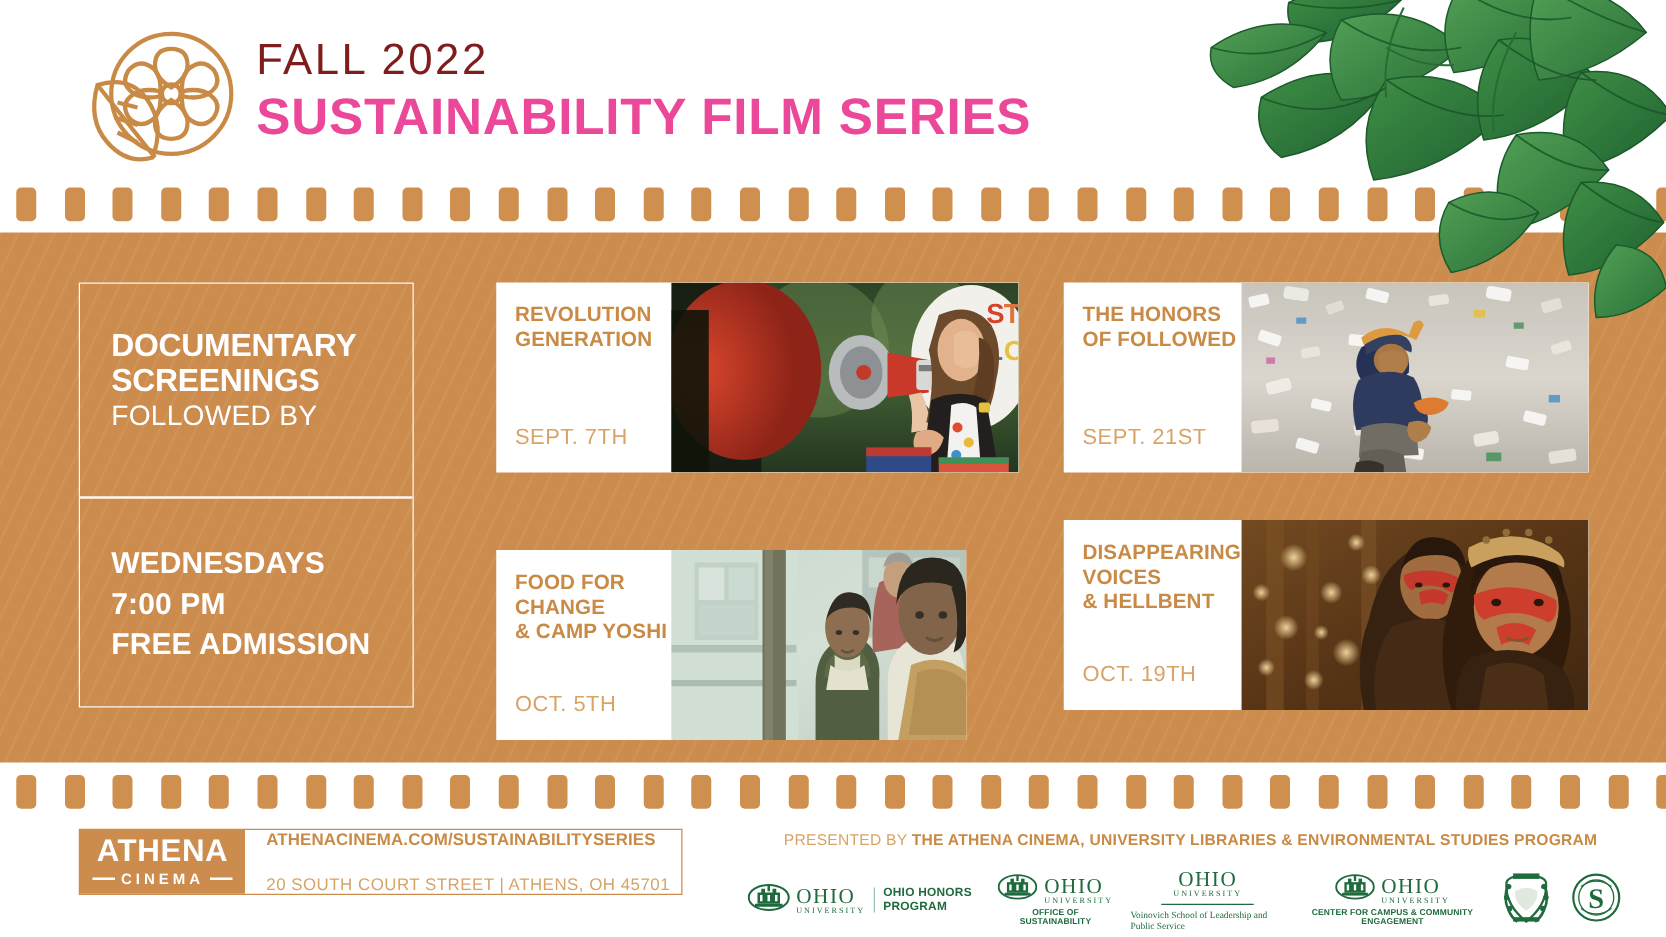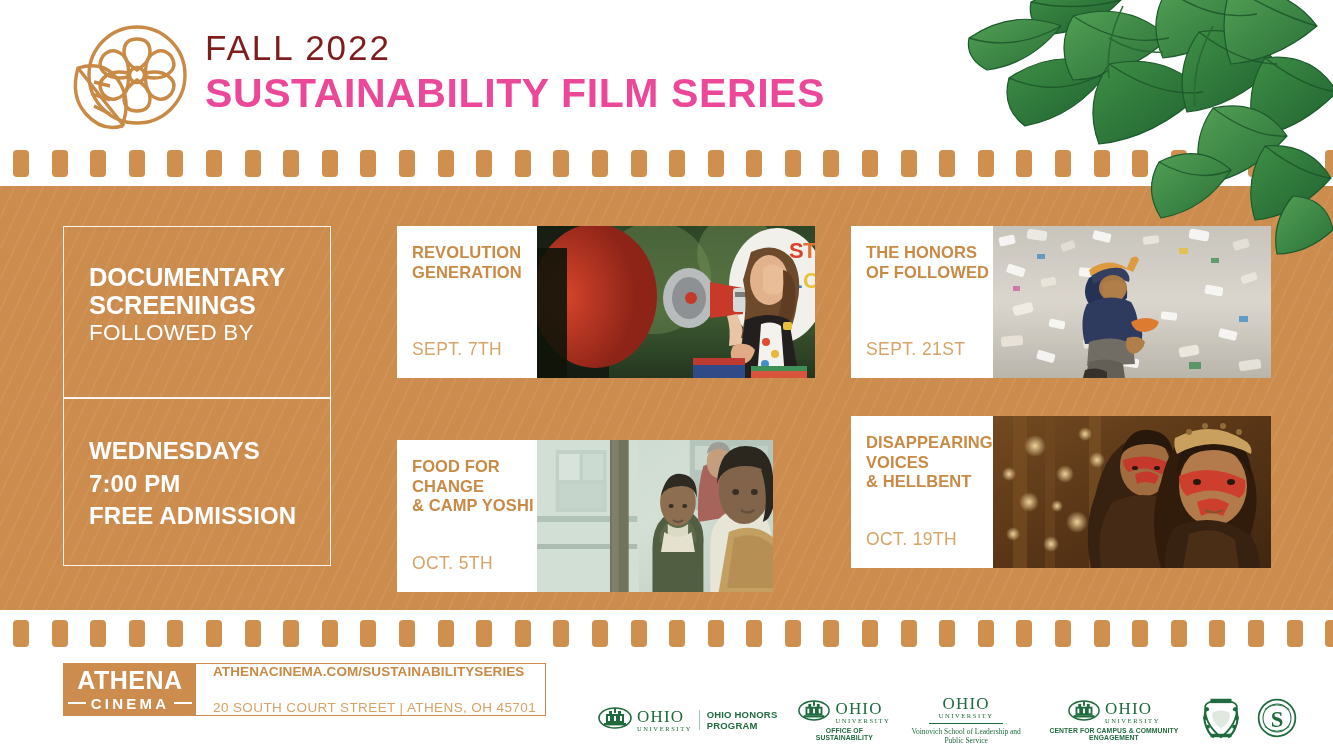--- a/index.html
+++ b/index.html
@@ -121,21 +121,21 @@
   }
   #athena-word {
     color:#ffffff; font-weight:bold; font-size:25px;
     letter-spacing:0.5px; line-height:25px;
   }
   #athena-cinema-row {
     display:flex; align-items:center; gap:5px; margin-top:2px;
   }
   .athena-rule { width:18px; height:2px; background:#ffffff; }
   #athena-cinema {
-    color:#ffffff; font-weight:bold; font-size:15px; letter-spacing:3.2px;
+    color:#ffffff; font-weight:bold; font-size:12px; letter-spacing:3.2px;
   }
   #athena-info { flex:1; padding-left:17px; display:flex;
     flex-direction:column; justify-content:space-between; }
   #athena-url {
     color:#c98a46; font-weight:bold; font-size:13.5px; letter-spacing:0.1px;
   }
   #athena-address {
     color:#d8a367; font-weight:400; font-size:13.5px;
     letter-spacing:0.4px; margin-top:2px;
   }
@@ -157,21 +157,21 @@
   .ou-ohio { font-family:"Liberation Serif", serif; font-size:17px;
     letter-spacing:1.2px; color:#1f6b3d; }
   .ou-univ { font-family:"Liberation Serif", serif; font-size:6.5px;
     letter-spacing:1.6px; color:#1f6b3d; margin-top:1px; }
   .ou-divider { width:1px; height:20px; background:#9ec6ae; margin:0 7px; }
   .ou-tag { font-size:9.5px; font-weight:bold; color:#1f6b3d;
     letter-spacing:0.2px; }
   .ou-tag-small { font-size:6.8px; font-weight:bold; color:#1f6b3d;
     letter-spacing:0.1px; text-align:center; margin-top:2px; }
   .ou-serif-sub { font-family:"Liberation Serif", serif; font-size:7.5px;
-    color:#1f6b3d; text-align:center; line-height:9px; }
+    color:#1f6b3d; line-height:9px; }
   .crest { flex:0 0 auto; }
 </style>
 </head>
 <body>
 
 <div id="main-band">
   <div id="band-texture"></div>
 </div>
 
 <div class="film-strip" id="film-strip-top">
@@ -601,20 +601,23 @@
         <span id="athena-cinema">CINEMA</span>
         <span class="athena-rule"></span>
       </div>
     </div>
     <div id="athena-info">
       <div id="athena-url">ATHENACINEMA.COM/SUSTAINABILITYSERIES</div>
       <div id="athena-address">20 SOUTH COURT STREET  |  ATHENS, OH 45701</div>
     </div>
   </div>
 
+  <div id="presented-row">
+    <span id="presented-prefix">PRESENTED BY </span><span id="presented-orgs">THE ATHENA CINEMA, UNIVERSITY LIBRARIES &amp; ENVIRONMENTAL STUDIES PROGRAM</span>
+  </div>
 
   <div id="sponsors">
 
     <div class="sponsor">
       <span class="ou-mark">
         <svg viewBox="0 0 34 22" width="34" height="22">
           <ellipse cx="17" cy="11" rx="16" ry="10" fill="none" stroke="#1f6b3d" stroke-width="1.6"></ellipse>
           <rect x="8" y="7" width="18" height="9" fill="#1f6b3d"></rect>
           <rect x="11" y="4" width="3" height="4" fill="#1f6b3d"></rect>
           <rect x="20" y="4" width="3" height="4" fill="#1f6b3d"></rect>

